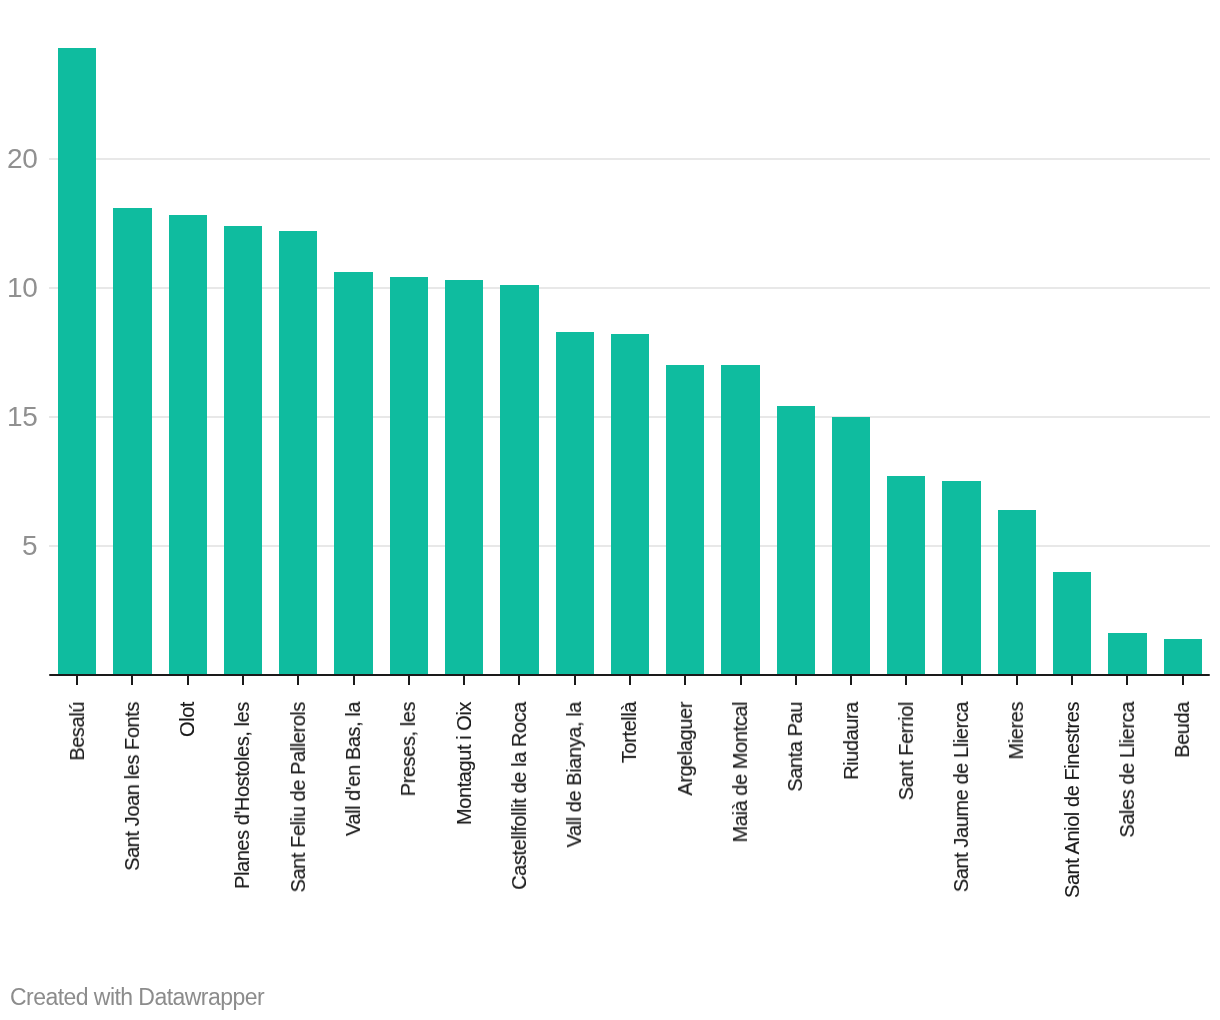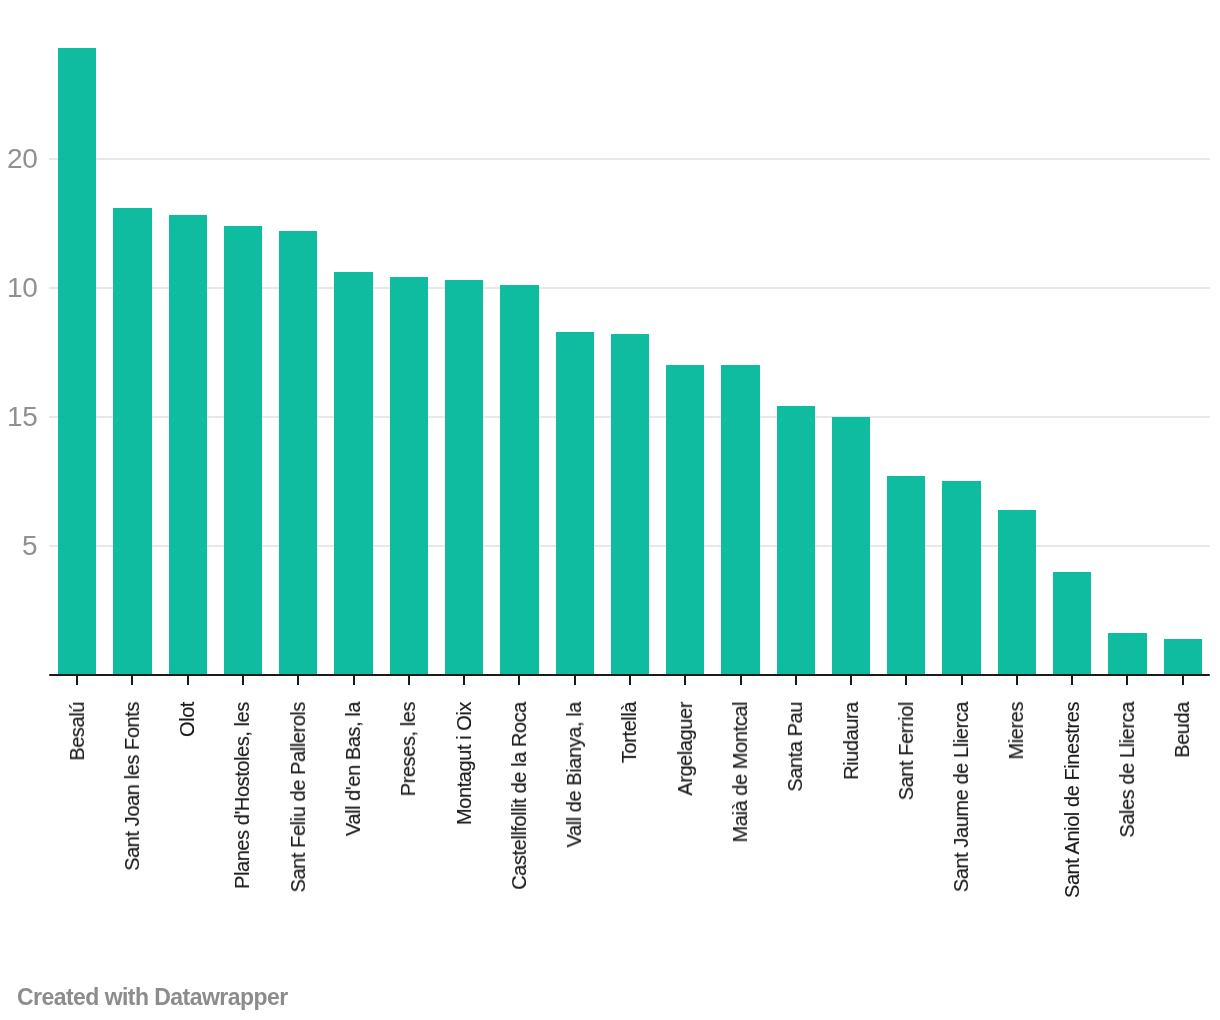--- a/index.html
+++ b/index.html
@@ -92,14 +92,14 @@
       <div class="xlabel" style="left: 730.01px; top: 702px;">Maià de Montcal</div>
       <div class="xlabel" style="left: 785.29px; top: 702px;">Santa Pau</div>
       <div class="xlabel" style="left: 840.57px; top: 702px;">Riudaura</div>
       <div class="xlabel" style="left: 895.85px; top: 702px;">Sant Ferriol</div>
       <div class="xlabel" style="left: 951.13px; top: 702px;">Sant Jaume de Llierca</div>
       <div class="xlabel" style="left: 1006.41px; top: 702px;">Mieres</div>
       <div class="xlabel" style="left: 1061.69px; top: 702px;">Sant Aniol de Finestres</div>
       <div class="xlabel" style="left: 1116.97px; top: 702px;">Sales de Llierca</div>
       <div class="xlabel" style="left: 1172.25px; top: 702px;">Beuda</div>
     </div>
-  <div class="footer" style="left: 17px; top: 985.5px; font-weight: bold;">Created with Datawrapper</div>
+  <div class="footer" style="left: 10px; top: 985.5px;">Created with Datawrapper</div>
 </div>
 
 </body></html>

